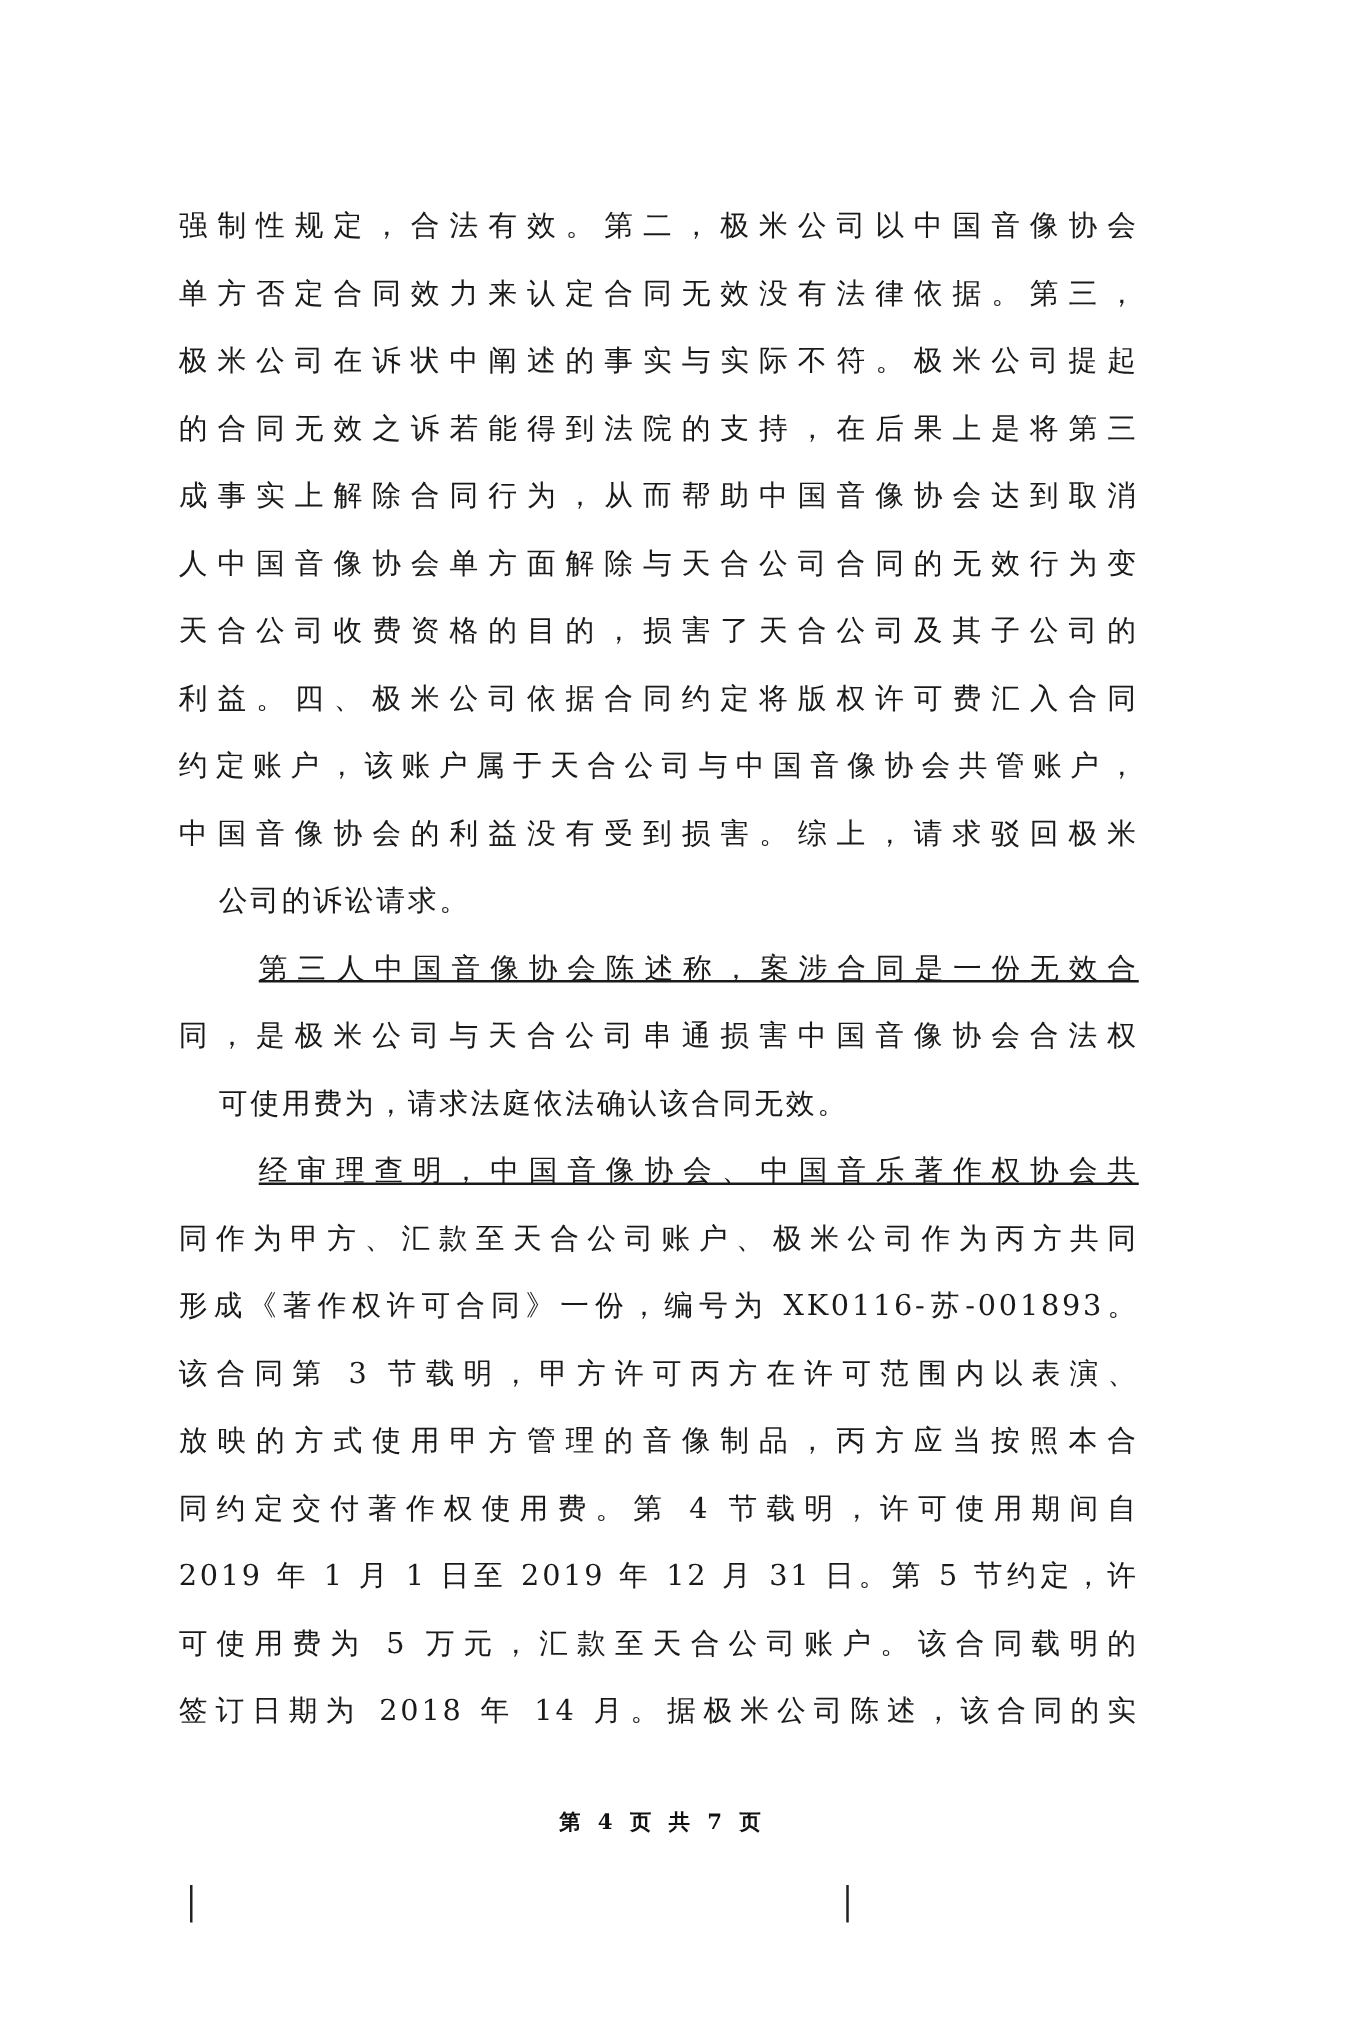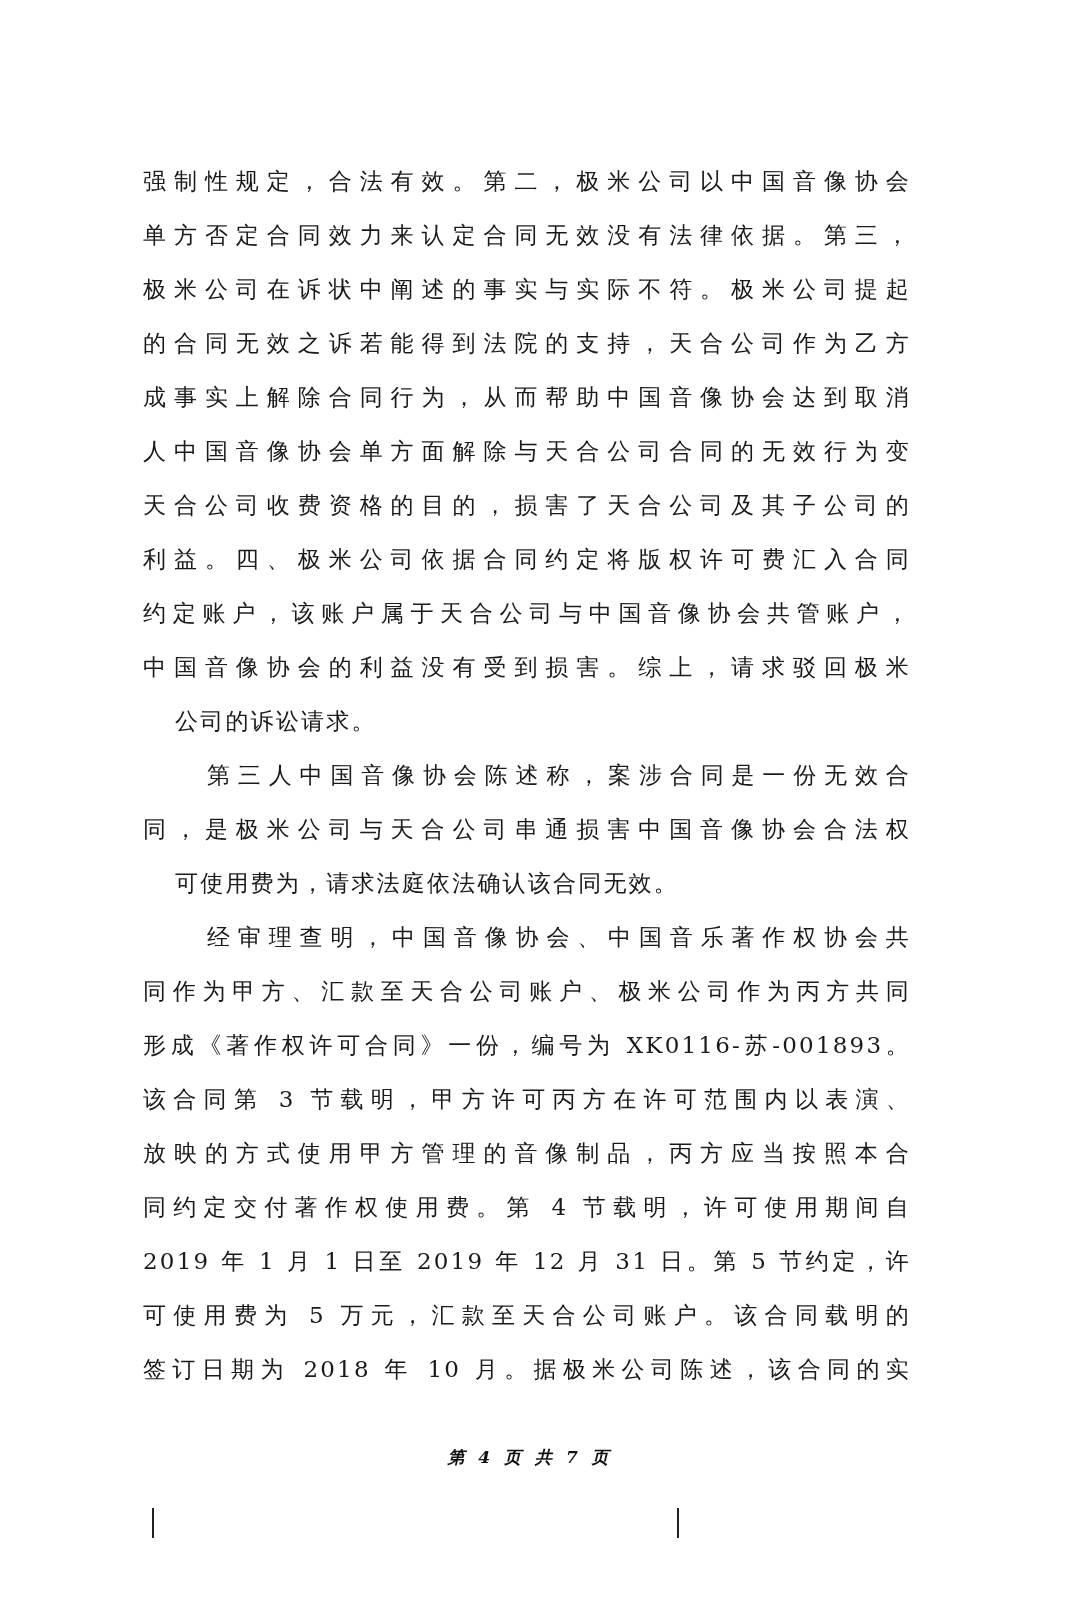--- a/index.html
+++ b/index.html
@@ -37,28 +37,28 @@
       white-space: nowrap;
       text-align: justify;
       text-align-last: justify;
     }
     .line.last {
       text-align-last: left;
       margin-left: 32px;
     }
     .line.indent {
       padding-left: 64px;
+      text-decoration: underline;
     }
     .footer {
       position: absolute;
       left: 0;
       top: 1446px;
       width: 1080px;
       text-align: center;
-      font-style: italic;
     }
     .page-number {
       display: inline-block;
       font-family: "DejaVu Serif", "Liberation Serif", serif;
       font-weight: bold;
       font-size: 17px;
       letter-spacing: 4px;
       color: #111;
       margin-left: -20px;
     }
@@ -74,21 +74,21 @@
 </head>
 <body>
 
 <div class="page">
   <div class="body-text">
 
     <div>
       <span class="line">强制性规定，合法有效。第二，极米公司以中国音像协会</span>
       <span class="line">单方否定合同效力来认定合同无效没有法律依据。第三，</span>
       <span class="line">极米公司在诉状中阐述的事实与实际不符。极米公司提起</span>
-      <span class="line">的合同无效之诉若能得到法院的支持，天合公司作为乙方</span>
+      <span class="line">的合同无效之诉若能得到法院的支持，在后果上是将第三</span>
       <span class="line">成事实上解除合同行为，从而帮助中国音像协会达到取消</span>
       <span class="line">人中国音像协会单方面解除与天合公司合同的无效行为变</span>
       <span class="line">天合公司收费资格的目的，损害了天合公司及其子公司的</span>
       <span class="line">利益。四、极米公司依据合同约定将版权许可费汇入合同</span>
       <span class="line">约定账户，该账户属于天合公司与中国音像协会共管账户，</span>
       <span class="line">中国音像协会的利益没有受到损害。综上，请求驳回极米</span>
       <span class="line last">公司的诉讼请求。</span>
     </div>
 
     <div>
@@ -99,21 +99,21 @@
 
     <div>
       <span class="line indent">经审理查明，中国音像协会、中国音乐著作权协会共</span>
       <span class="line">同作为甲方、汇款至天合公司账户、极米公司作为丙方共同</span>
       <span class="line">形成《著作权许可合同》一份，编号为 XK0116-苏-001893。</span>
       <span class="line">该合同第 3 节载明，甲方许可丙方在许可范围内以表演、</span>
       <span class="line">放映的方式使用甲方管理的音像制品，丙方应当按照本合</span>
       <span class="line">同约定交付著作权使用费。第 4 节载明，许可使用期间自</span>
       <span class="line">2019 年 1 月 1 日至 2019 年 12 月 31 日。第 5 节约定，许</span>
       <span class="line">可使用费为 5 万元，汇款至天合公司账户。该合同载明的</span>
-      <span class="line">签订日期为 2018 年 10 月。据极米公司陈述，该合同的实</span>
+      <span class="line">签订日期为 2018 年 14 月。据极米公司陈述，该合同的实</span>
     </div>
   </div>
 
   <div class="footer">
     <span class="page-number">第 4 页 共 7 页</span>
   </div>
 
   <div class="margin-mark left"></div>
   <div class="margin-mark right"></div>
 </div>

